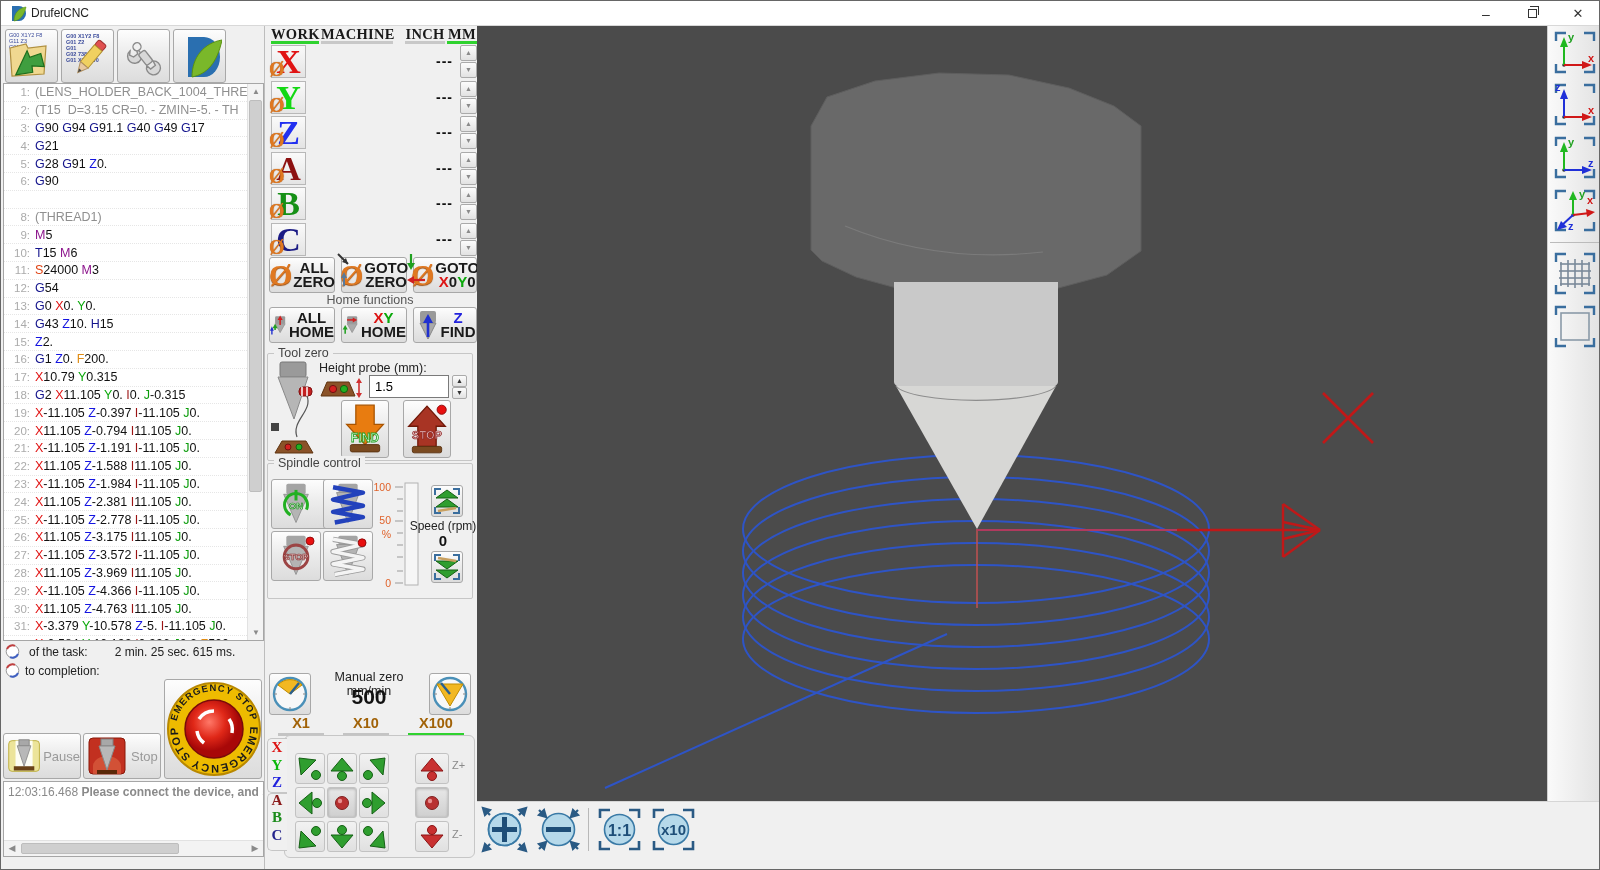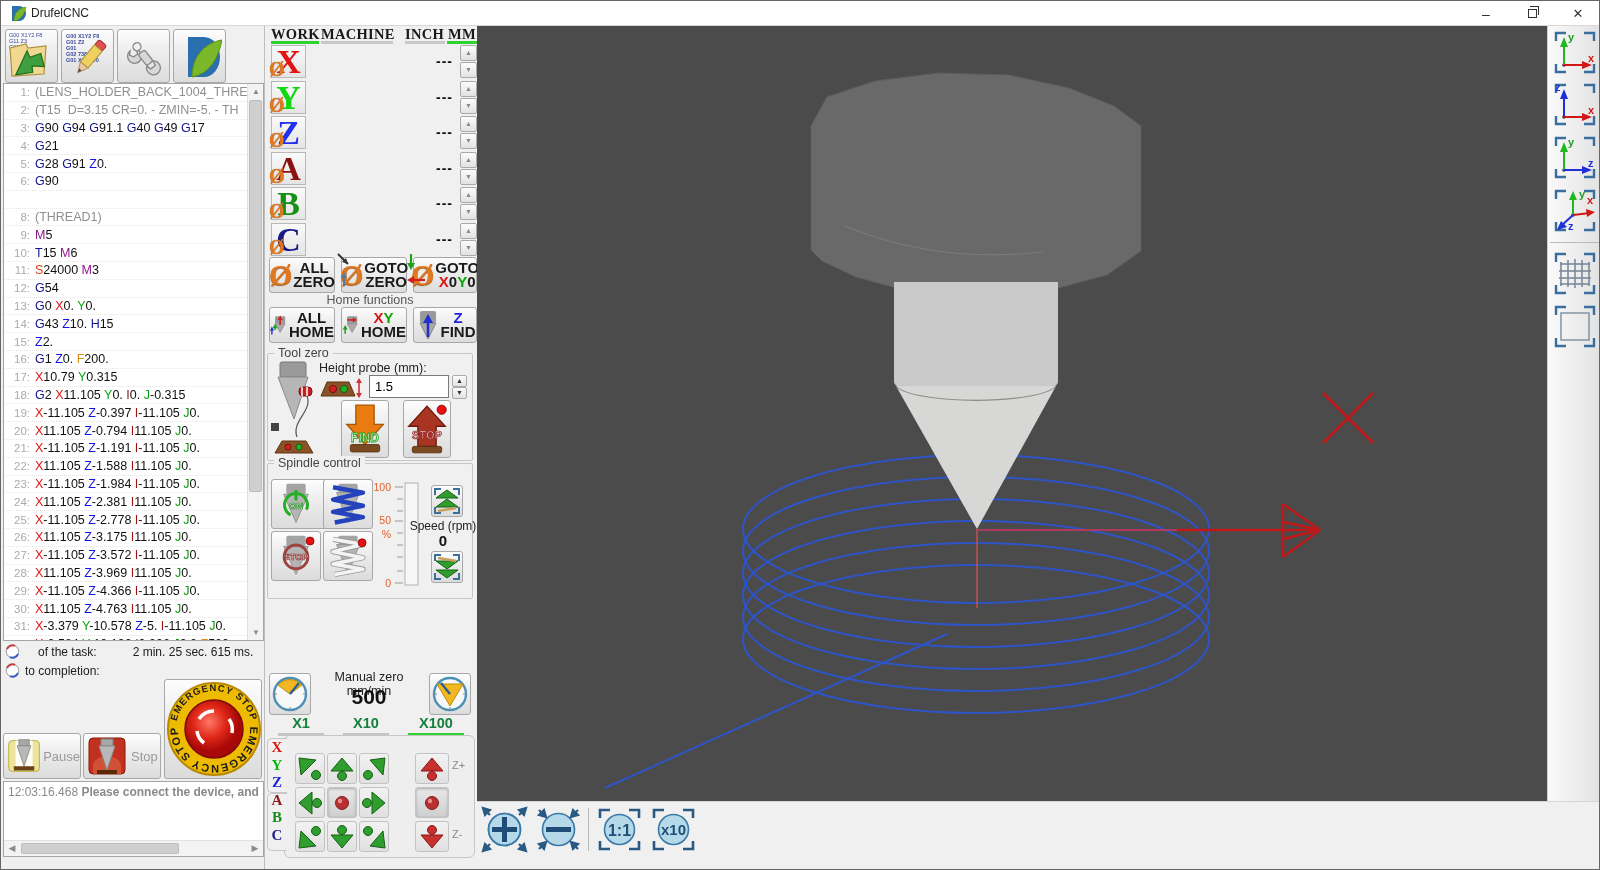--- a/index.html
+++ b/index.html
@@ -36,21 +36,21 @@
   .axis-val { position:absolute; right:24px; top:8px; font-size:14px; font-weight:bold; color:#111; letter-spacing:1px; }
   .spinner { position:absolute; right:0; top:0; width:17px; height:33px; }
   .spin-b { position:absolute; left:0; width:17px; height:16px; background:linear-gradient(#fcfcfc,#e2e2e2); border:1px solid #aaa; border-radius:2px; font-size:7px; color:#8a8a8a; text-align:center; line-height:14px; }
 
   .zbtn { position:absolute; height:36px; display:flex; align-items:center; justify-content:center; }
   .zbtn .t2 { font-family:"Liberation Serif",serif; font-weight:bold; font-size:15px; line-height:14px; color:#1a1a1a; text-align:center; }
   .o-zero { font-family:"Liberation Serif",serif; font-weight:bold; font-size:30px; color:#e07820; text-shadow:0 1px 1px #9c4f10; margin-right:1px; line-height:30px; }
 
   .gc-input { position:absolute; border:1px solid #7a7a7a; background:#fff; font-size:13px; padding-left:5px; }
 
-  .mult { position:absolute; text-align:center; font-family:"Liberation Serif",serif; font-weight:bold; font-size:14.5px; color:#15803d; }
+  .mult { position:absolute; text-align:center; font-family:"Liberation Serif",serif; font-weight:bold; font-size:14.5px; color:#a16207; }
   .mult .bar { position:absolute; left:2px; right:2px; bottom:-4px; height:3px; background:#c4c4c4; }
   .mult.active .bar { background:#2fd22f; }
 
   .jogbtn { position:absolute; width:30px; height:31px; background:linear-gradient(#f2f2f2,#e0e0e0); border:1px solid #c2c2c2; border-radius:3px; display:flex; align-items:center; justify-content:center; cursor:pointer; }
   .jog-letter { font-family:"Liberation Serif",serif; font-weight:bold; font-size:15px; line-height:17.5px; text-align:center; }
 
   .viewport { position:absolute; left:476px; top:25px; width:1070px; height:775px; background:#4b4b4b; }
   .rightstrip { position:absolute; left:1546px; top:25px; width:54px; height:775px; background:linear-gradient(90deg,#fafafa,#e2e2e2); border-left:1px solid #cfcfcf; }
   .viewbtn { position:absolute; left:4px; width:46px; height:47px; cursor:pointer; }
   .bottombar { position:absolute; left:476px; top:800px; width:1124px; height:55px; background:#f0f0f0; border-top:1px solid #d6d6d6; }
@@ -161,21 +161,21 @@
         <div class="grow"><span class="gnum">31:</span><span><span style="color:#e01414">X</span>-3.379 <span style="color:#0aa80a">Y</span>-10.578 <span style="color:#1414e0">Z</span>-5. <span style="color:#9c1414">I</span>-11.105 <span style="color:#0a9c0a">J</span>0.</span></div>
         <div class="grow"><span class="gnum">32:</span><span><span style="color:#e01414">X</span>-2.584 <span style="color:#0aa80a">Y</span>-10.192 <span style="color:#9c1414">I</span>0.996 <span style="color:#0a9c0a">J</span>0.2 <span style="color:#e08c14">F</span>500</span></div>
       </div>
     <div class="vscroll">
       <div class="sb-btn" style="top:0">▲</div>
       <div class="sb-thumb" style="top:16px;height:392px"></div>
       <div class="sb-btn" style="bottom:0">▼</div>
     </div>
   </div>
 
-  <div class="abs" style="left:4px;top:642px;height:17px;display:flex;align-items:center;gap:18px">
+  <div class="abs" style="left:4px;top:642px;height:17px;display:flex;align-items:center;gap:9px">
     <svg width="15" height="15" viewBox="0 0 15 15">
       <circle cx="7.5" cy="7.5" r="6.3" fill="#fff" stroke="#999"></circle>
       <path d="M2,5 A6,6 0 0 1 10,1.8" fill="none" stroke="#c04040" stroke-width="2"></path>
       <path d="M13,10 A6,6 0 0 1 5,13.2" fill="none" stroke="#4060c0" stroke-width="2"></path>
     </svg>
     <span style="font-size:12px;color:#222">of the task:</span>
     <span style="font-size:12px;color:#222;margin-left:18px">2 min. 25 sec. 615 ms.</span>
   </div>
   <div class="abs" style="left:4px;top:661px;height:17px;display:flex;align-items:center;gap:5px">
     <svg width="15" height="15" viewBox="0 0 15 15">
@@ -247,21 +247,21 @@
     </div>
   </div>
 
   <div class="abs" style="left:263px;top:25px;width:1px;height:845px;background:#bdbdbd"></div>
 
   <div id="coord-tabs">
       <div class="abs tab-txt" style="left: 270px; width: 48px; text-align: center;">WORK</div>
       <div class="abs tabu" style="left: 270px; top: 40px; width: 48px; background: rgb(47, 210, 47);"></div>
       <div class="abs tab-txt" style="left: 320px; width: 72px; text-align: center;">MACHINE</div>
       <div class="abs tabu" style="left: 320px; top: 40px; width: 72px; background: rgb(200, 200, 200);"></div>
-      <div class="abs tab-txt" style="left: 404px; width: 40px; ">INCH</div>
+      <div class="abs tab-txt" style="left: 404px; width: 40px; text-align: center;">INCH</div>
       <div class="abs tabu" style="left: 404px; top: 40px; width: 40px; background: rgb(200, 200, 200);"></div>
       <div class="abs tab-txt" style="left: 446px; width: 30px; text-align: center;">MM</div>
       <div class="abs tabu" style="left: 446px; top: 40px; width: 30px; background: rgb(47, 210, 47);"></div>
     </div>
 
   <div class="abs" style="left:270px;top:44px;width:206px" id="axis-rows">
       <div class="axis-row">
         <div class="axis-tile"><span class="axis-letter" style="color:#e01414">X</span><span class="axis-badge">Ø</span></div>
         <span class="axis-val">---</span>
         <div class="spinner">

